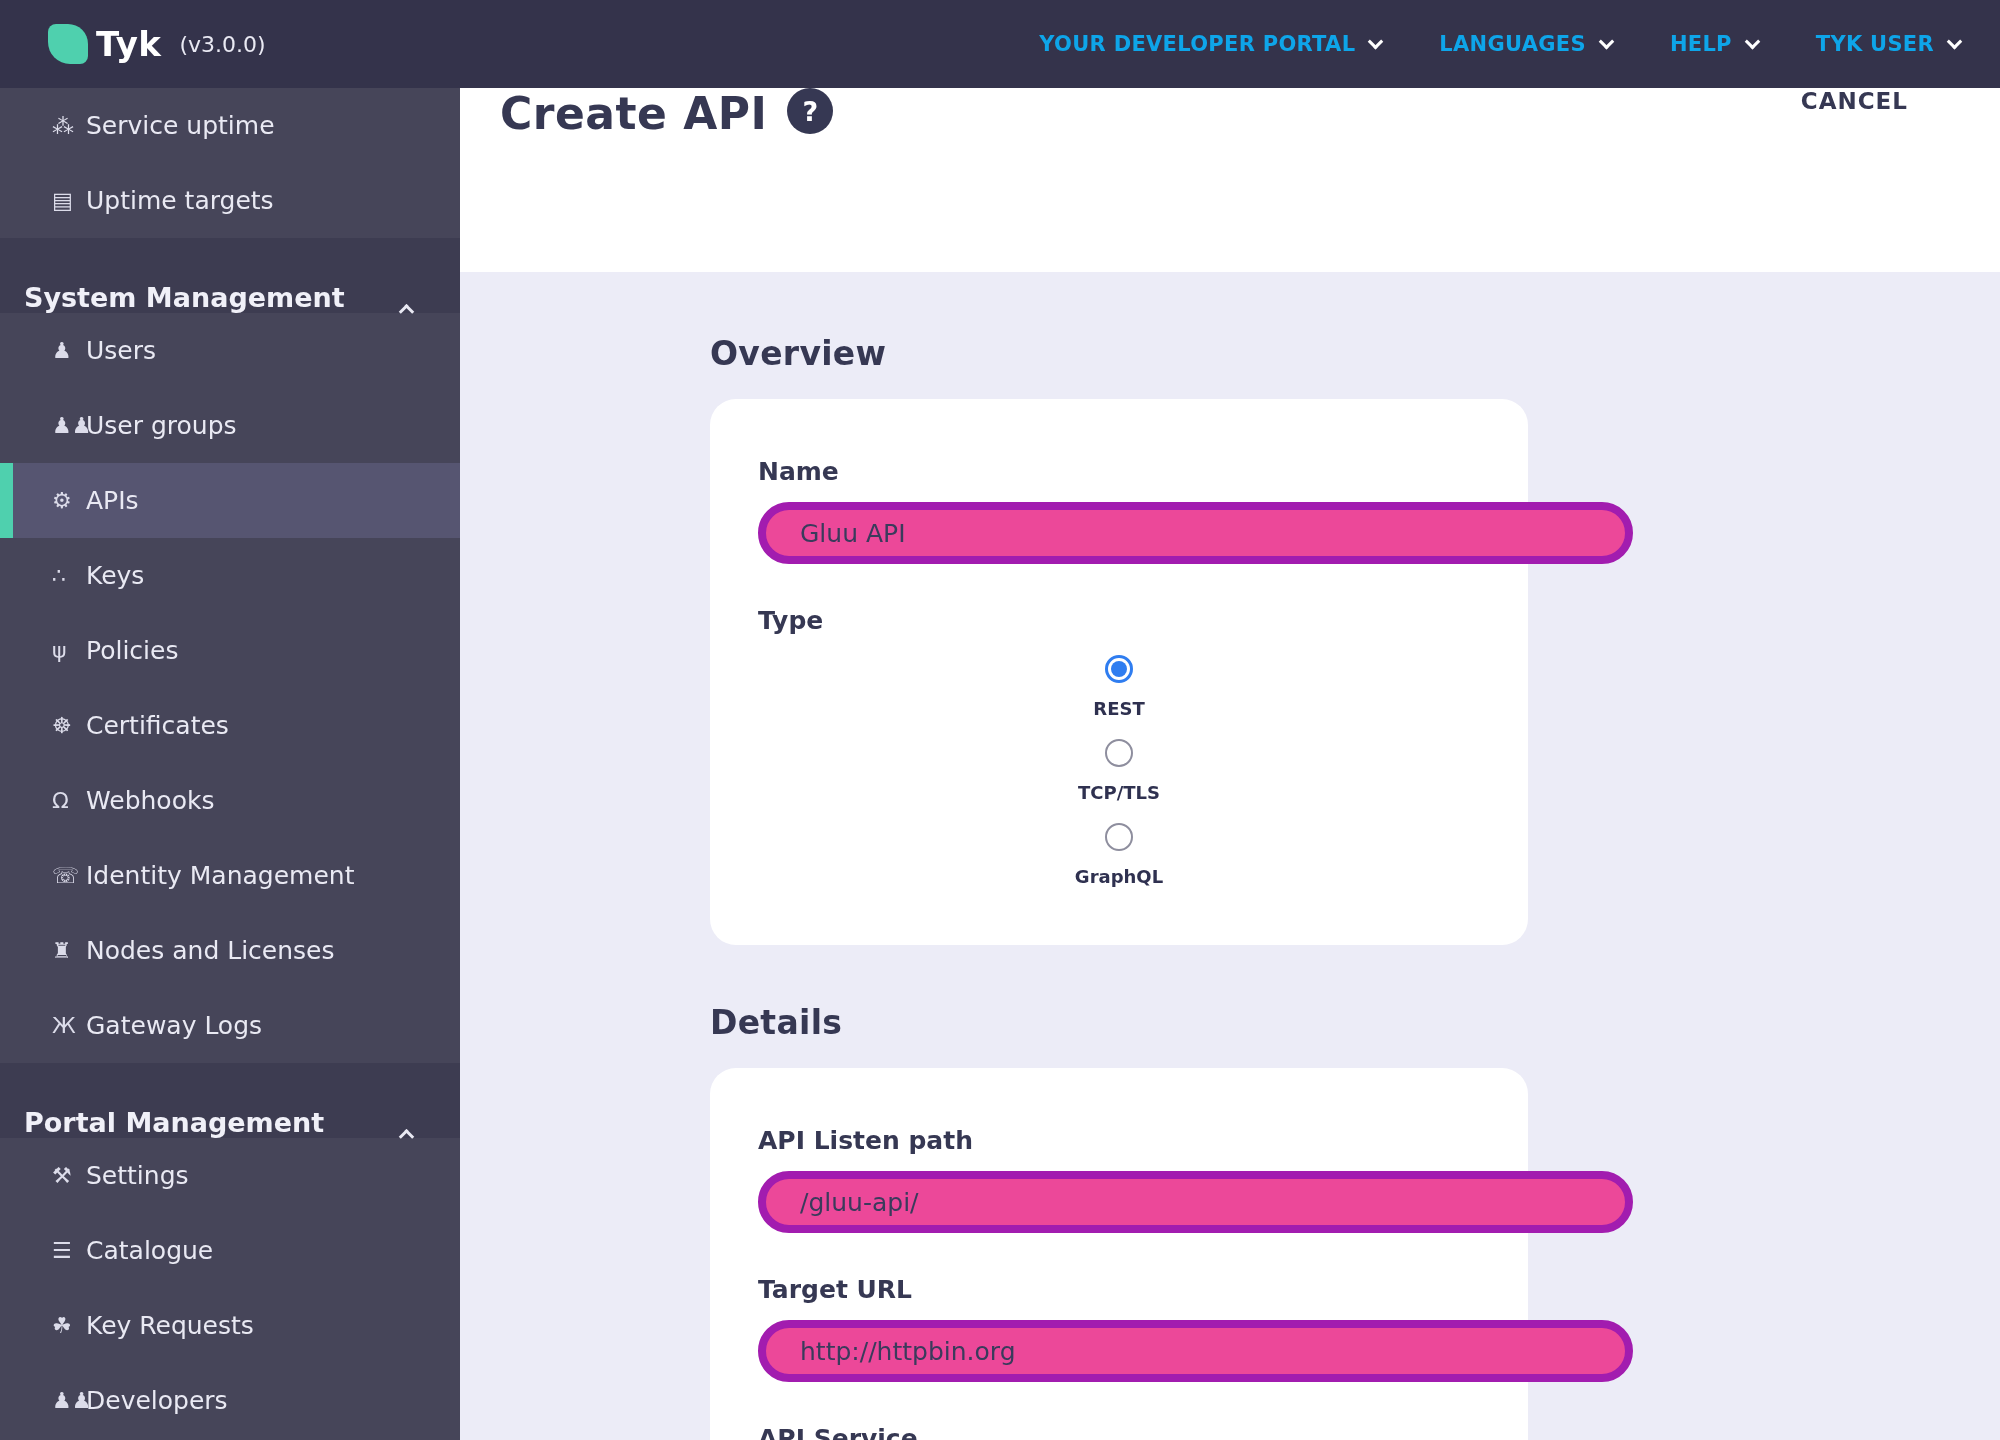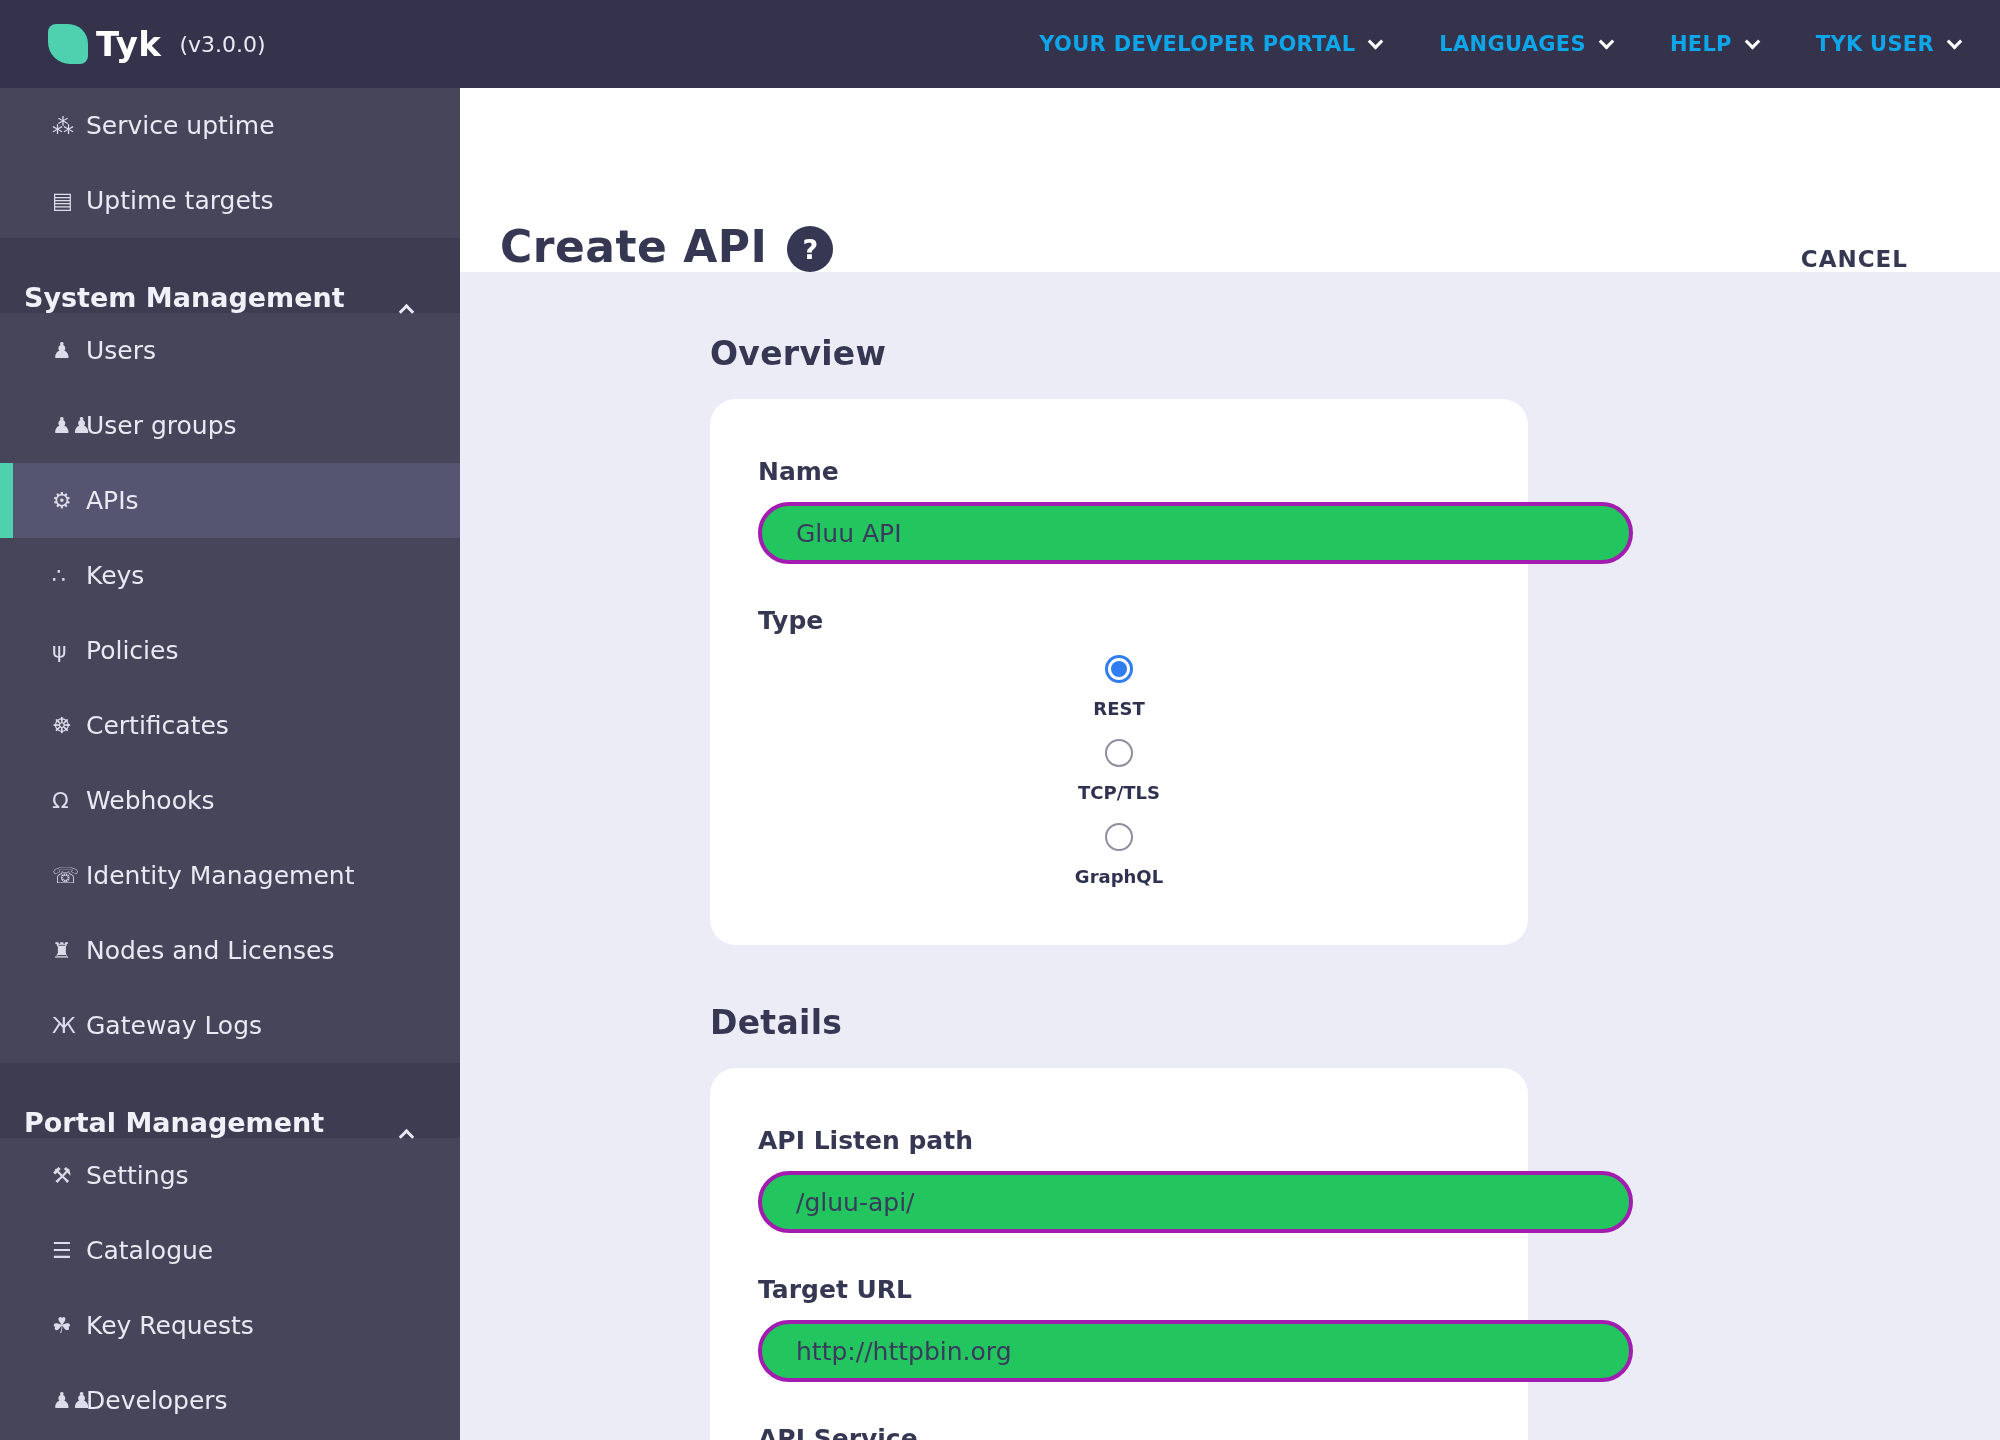--- a/index.html
+++ b/index.html
@@ -35,43 +35,43 @@
   .side-item.active { background:#565571; border-left:13px solid #4fd0ae;
     padding-left:39px; }
   .side-section { height:75px; flex:0 0 75px; background:#3d3c51; display:flex;
     align-items:flex-end; padding:0 48px 0 24px; color:#f0f0f8; font-size:27px;
     font-weight:bold; cursor:pointer; }
   .side-section .chev { margin-left:auto; }
 
   
   .main { grid-area:main; display:flex; flex-direction:column; background:#ececf7; }
   .page-header { height:184px; flex:0 0 184px; background:#ffffff; display:flex;
-    align-items:flex-end; padding:0 28px 0 40px; }
+    align-items:flex-start; padding:0 28px 0 40px; }
   .page-title { color:#363853; font-size:44px; font-weight:bold; letter-spacing:.5px; }
   .help { width:46px; height:46px; border-radius:50%; background:#363853;
     color:#ffffff; font-size:27px; font-weight:bold; display:flex;
     align-items:center; justify-content:center; margin-left:20px; cursor:pointer; }
   .header-spacer { flex:1; }
   .cancel { background:none; border:none; color:#363853; font-size:23px;
     font-weight:bold; letter-spacing:1px; margin-right:64px; cursor:pointer;
     font-family:inherit; }
   .configure { background:#5ecbb2; border:none; color:#ffffff; font-size:23px;
     font-weight:bold; letter-spacing:1px; padding:0 46px; height:72px;
     border-radius:36px; cursor:pointer; font-family:inherit; }
 
   .page-body { flex:1; padding:62px 0 0 250px; overflow:hidden;border-radius:32px; }
   .section-heading { color:#363853; font-size:33px; font-weight:bold;
     letter-spacing:.3px; margin-bottom:26px; }
   .section-heading.second { margin-top:58px; }
   .card { width:818px; background:#ffffff; border-radius:26px; padding:58px 48px; }
   .field-label { color:#363853; font-size:25px; font-weight:bold; margin-bottom:16px; }
   .field-label.spaced { margin-top:42px; }
-  .text-input { display:block; width:875px; height:62px; border:4px solid #a21caf;
+  .text-input { display:block; width:875px; height:62px; border:8px solid #a21caf;
     border-radius:31px; padding:0 34px; font-size:25px; color:#3a3b5c;
-    font-family:inherit; background:#22c55e; outline:none; }
+    font-family:inherit; background:#ec4899; outline:none; }
   .radio-row { display:flex; align-items:center; gap:15px; margin-top:20px;
     color:#2f3150; font-size:18px; font-weight:bold; cursor:pointer;flex-direction:column; }
   .radio { width:28px; height:28px; border:2px solid #8e8e9e; border-radius:50%;
     background:#ffffff; position:relative; flex:0 0 28px; }
   .radio.sel { border:3px solid #2f7df0; }
   .radio.sel::after { content:""; position:absolute; inset:3px; background:#2f7df0;
     border-radius:50%; }
   .toggle { width:240px; height:76px; background:#4caf90; border-radius:38px;
     display:flex; align-items:center; position:relative; margin-top:10px;
     cursor:pointer; }

